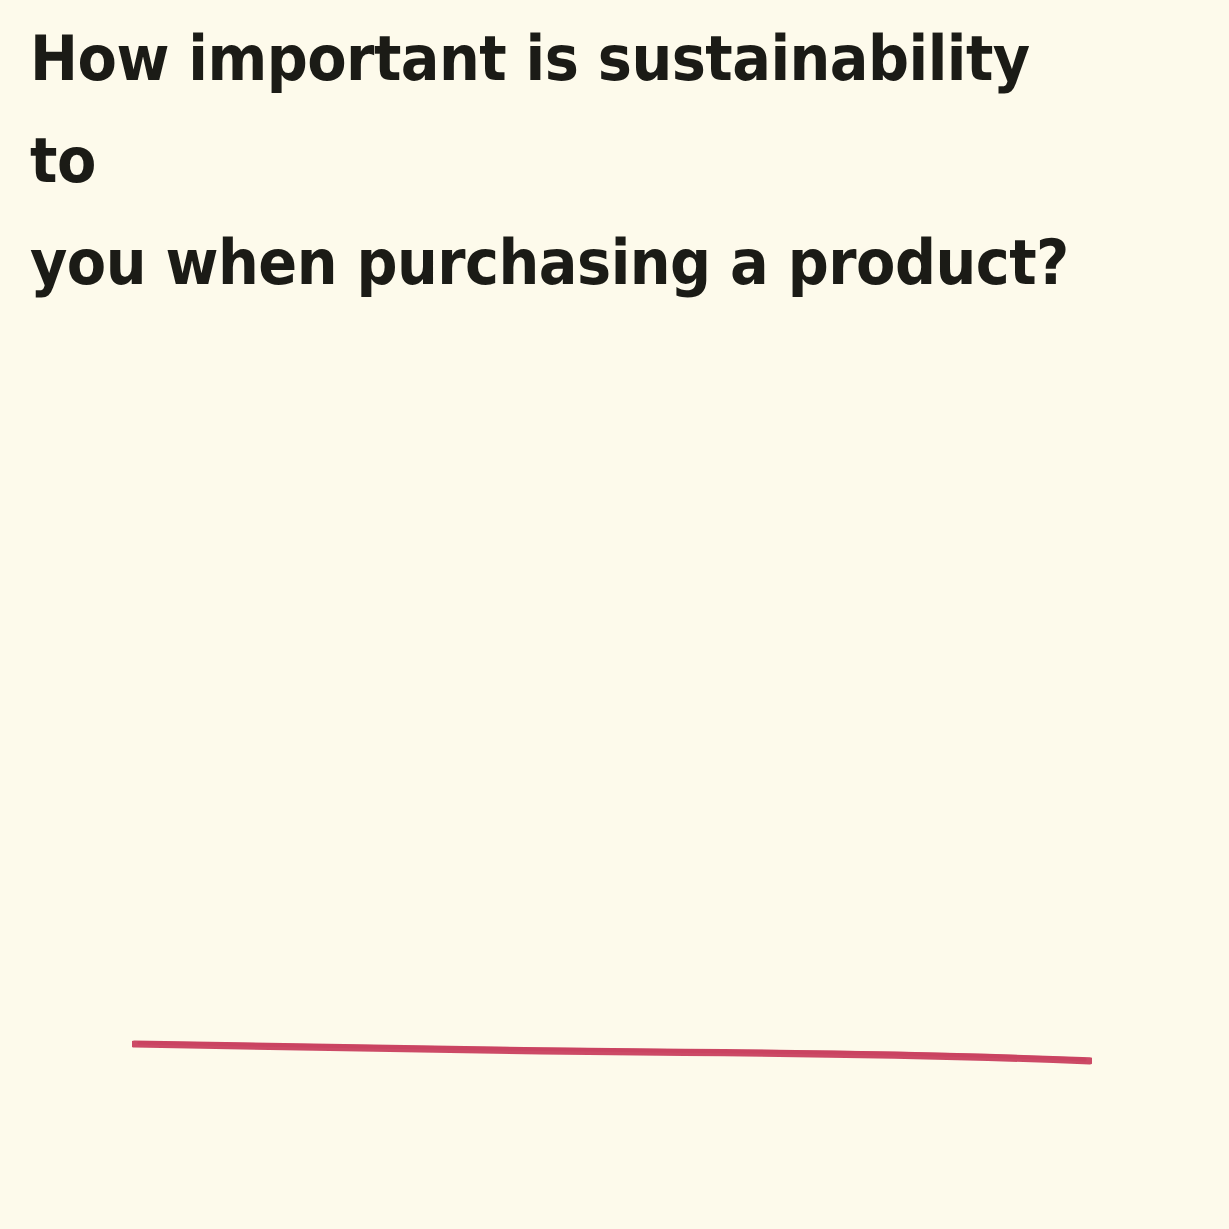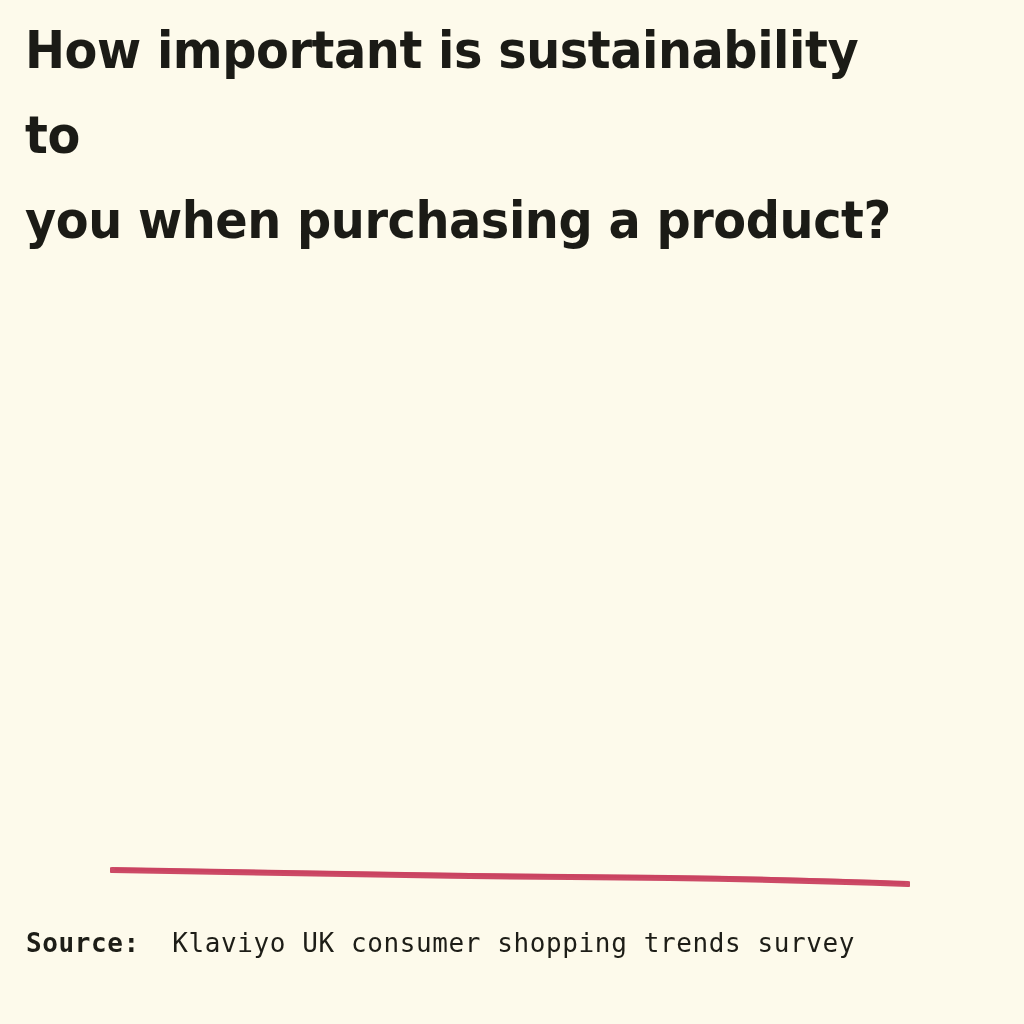--- a/index.html
+++ b/index.html
@@ -118,15 +118,14 @@
       
     </div>
 
   </div>
 
   <svg id="divider-line" viewBox="0 0 800 26" preserveAspectRatio="none">
     <path d="M2,8 C120,10 300,14 460,15 C620,16 720,19 798,22" stroke="#c9405f" stroke-width="6" fill="none" stroke-linecap="round" opacity="0.95"></path>
     <path d="M6,7 C140,9 330,13 480,14 C640,15 730,18 794,21" stroke="#c9405f" stroke-width="3" fill="none" stroke-linecap="round" opacity="0.7"></path>
   </svg>
 
-  <div id="source-line"><span id="source-label">Source:</span><span id="source-text">  Klaviyo UK consumer shopping trends survey</span></div>
 
 </div>
 
 </body></html>

